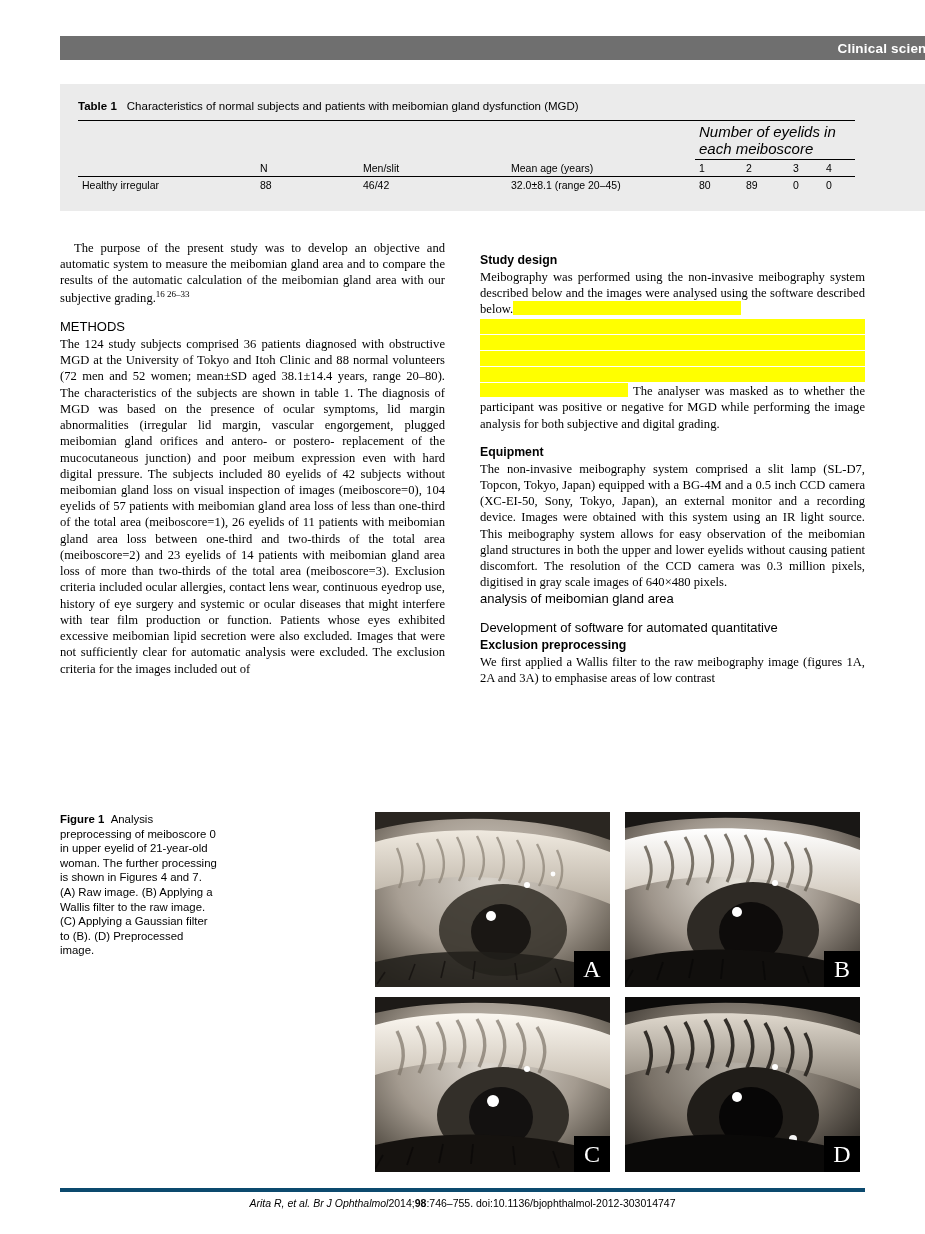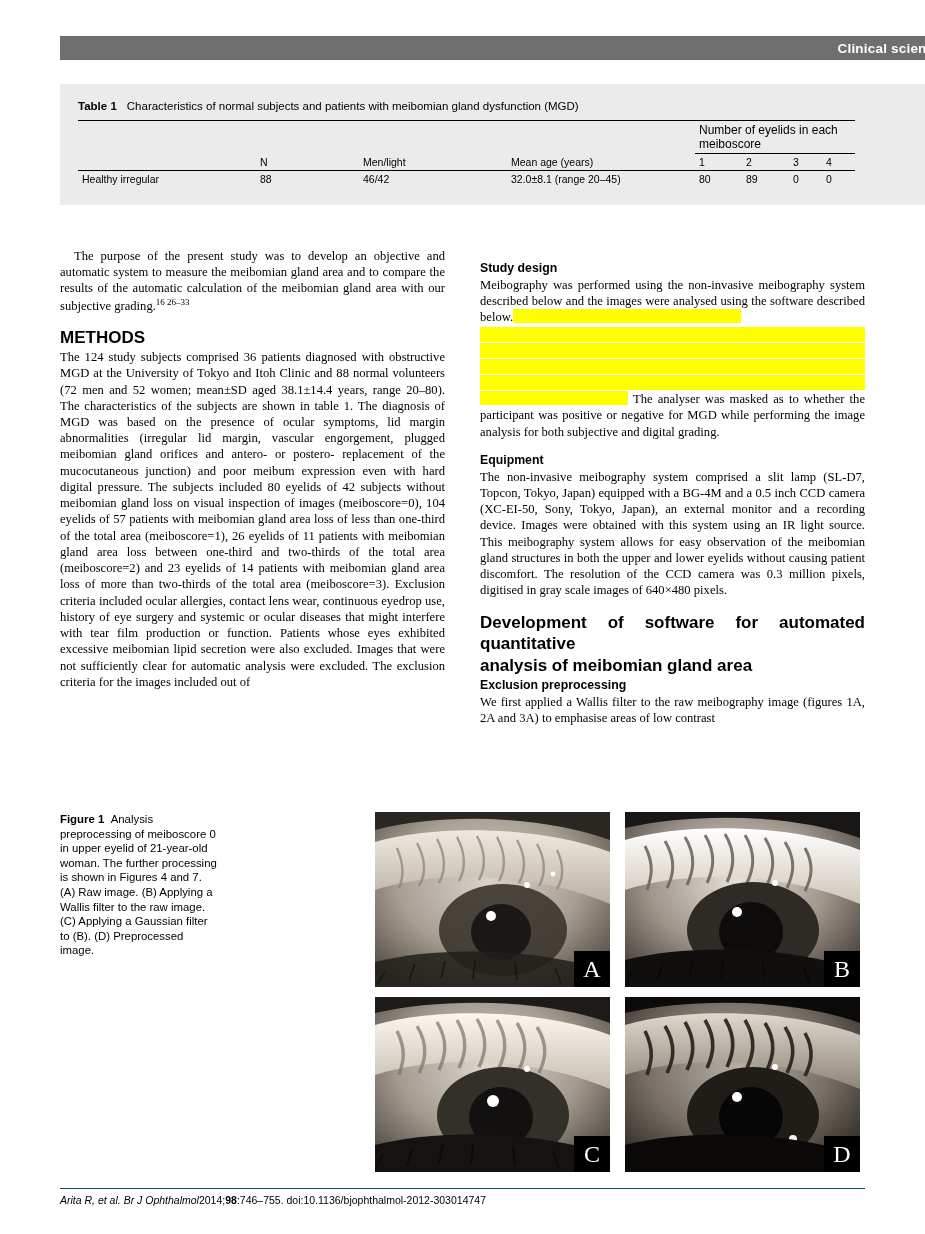--- a/index.html
+++ b/index.html
@@ -64,51 +64,51 @@
     font-size: 10.5px;
   }
   table.data td, table.data th {
     text-align: left;
     font-weight: normal;
     padding: 2px 4px;
     vertical-align: bottom;
   }
   .grp-head {
     font-weight: bold;
-    font-size: 12px;
+    font-size: 15px;
     text-align: left;
     padding-bottom: 3px;
+    font-style: italic;
   }
   .rule-top td { border-top: 1px solid #000; }
   .rule-bottom td, .rule-bottom th { border-bottom: 1px solid #000; }
   .colhead th { font-weight: bold; padding-top: 5px; padding-bottom: 4px; }
   .body-row td { padding-top: 4px; padding-bottom: 2px; }
   .spanline { border-bottom: 1px solid #000; }
 
   
   .col {
     position: absolute;
     width: 385px;
     font-size: 12.6px;
     line-height: 1.29;
     text-align: justify;
     -webkit-hyphens: auto;
     hyphens: auto;
-    margin-top: 8px;
   }
   .col.left  { left: 60px;  top: 240px; }
   .col.right { left: 480px; top: 240px; }
 
   .col p { margin: 0 0 0 0; text-indent: 14px; }
   .col p.noindent { text-indent: 0; }
 
   h3.sec {
     font-family: "Liberation Sans", sans-serif;
-    font-size: 17px;
-    font-weight: bold;
+    font-size: 13px;
+    font-weight: normal;
     margin: 13px 0 0 0;
   }
   h4.sub {
     font-family: "Liberation Sans", sans-serif;
     font-size: 12.3px;
     font-weight: bold;
     margin: 1px 0 0 0;
   }
   h4.sub.spaced { margin-top: 13px; }
 
@@ -171,26 +171,26 @@
     position: absolute;
     inset: 0;
   }
 
   
   .footer {
     position: absolute;
     left: 60px;
     top: 1188px;
     width: 805px;
-    border-top: 1px solid #0c4a6e;
+    border-top: 4px solid #0c4a6e;
     padding-top: 5px;
     font-family: "Liberation Sans", sans-serif;
     font-size: 10.5px;
     display: flex;
-    justify-content: flex-start;
+    justify-content: center;
   }
   .footer .cite i { font-style: italic; }
   .footer .cite b { font-weight: bold; }
 </style>
 </head>
 <body>
 
 <div class="header-bar">
   <span class="header-title">Clinical science</span>
 </div>
@@ -205,21 +205,21 @@
         <tr class="rule-top">
       <td style="width:170px;"></td>
       <td style="width:95px;"></td>
       <td style="width:140px;"></td>
       <td style="width:180px;"></td>
       <td colspan="4" class="grp-head spanline">Number of eyelids in each meiboscore</td>
     </tr>
     <tr class="colhead rule-bottom">
       <th></th>
       <th>N</th>
-      <th>Men/light</th>
+      <th>Men/slit</th>
       <th>Mean age (years)</th>
       <th>1</th>
       <th>2</th>
       <th>3</th>
       <th>4</th>
     </tr>
     <tr class="body-row">
       <td>Healthy irregular</td>
       <td>88</td>
       <td>46/42</td>
@@ -246,22 +246,22 @@
   <p class="noindent"><span>Meibography was performed using the non-invasive meibography system described below and the images were analysed using the software described below.</span><span class="redact-inline" style="width:228px;"></span></p>
   <span class="redact-block" style="width:385px;"></span>
   <span class="redact-block" style="width:385px;"></span>
   <span class="redact-block" style="width:385px;"></span>
   <span class="redact-block" style="width:385px;"></span>
   <p class="noindent"><span class="redact-inline" style="width:148px;"></span> <span>The analyser was masked as to whether the participant was positive or negative for MGD while performing the image analysis for both subjective and digital grading.</span></p>
 
   <h4 class="sub spaced">Equipment</h4>
   <p class="noindent">The non-invasive meibography system comprised a slit lamp (SL-D7, Topcon, Tokyo, Japan) equipped with a BG-4M and a 0.5 inch CCD camera (XC-EI-50, Sony, Tokyo, Japan), an external monitor and a recording device. Images were obtained with this system using an IR light source. This meibography system allows for easy observation of the meibomian gland structures in both the upper and lower eyelids without causing patient discomfort. The resolution of the CCD camera was 0.3 million pixels, digitised in gray scale images of 640×480 pixels.</p>
 
+  <h3 class="sec" style="margin-top:0;">analysis of meibomian gland area</h3>
   <h3 class="sec">Development of software for automated quantitative</h3>
-  <h3 class="sec" style="margin-top:0;">analysis of meibomian gland area</h3>
   <h4 class="sub">Exclusion preprocessing</h4>
   <p class="noindent">We first applied a Wallis filter to the raw meibography image (figures 1A, 2A and 3A) to emphasise areas of low contrast</p>
 </div>
 
 <div class="fig-caption">
   <b>Figure 1</b>&nbsp;&nbsp;<span>Analysis preprocessing of meiboscore 0 in upper eyelid of 21-year-old woman. The further processing is shown in Figures 4 and 7. (A) Raw image. (B) Applying a Wallis filter to the raw image. (C) Applying a Gaussian filter to (B). (D) Preprocessed image.</span>
 </div>
 
 <div class="fig-grid">
 

